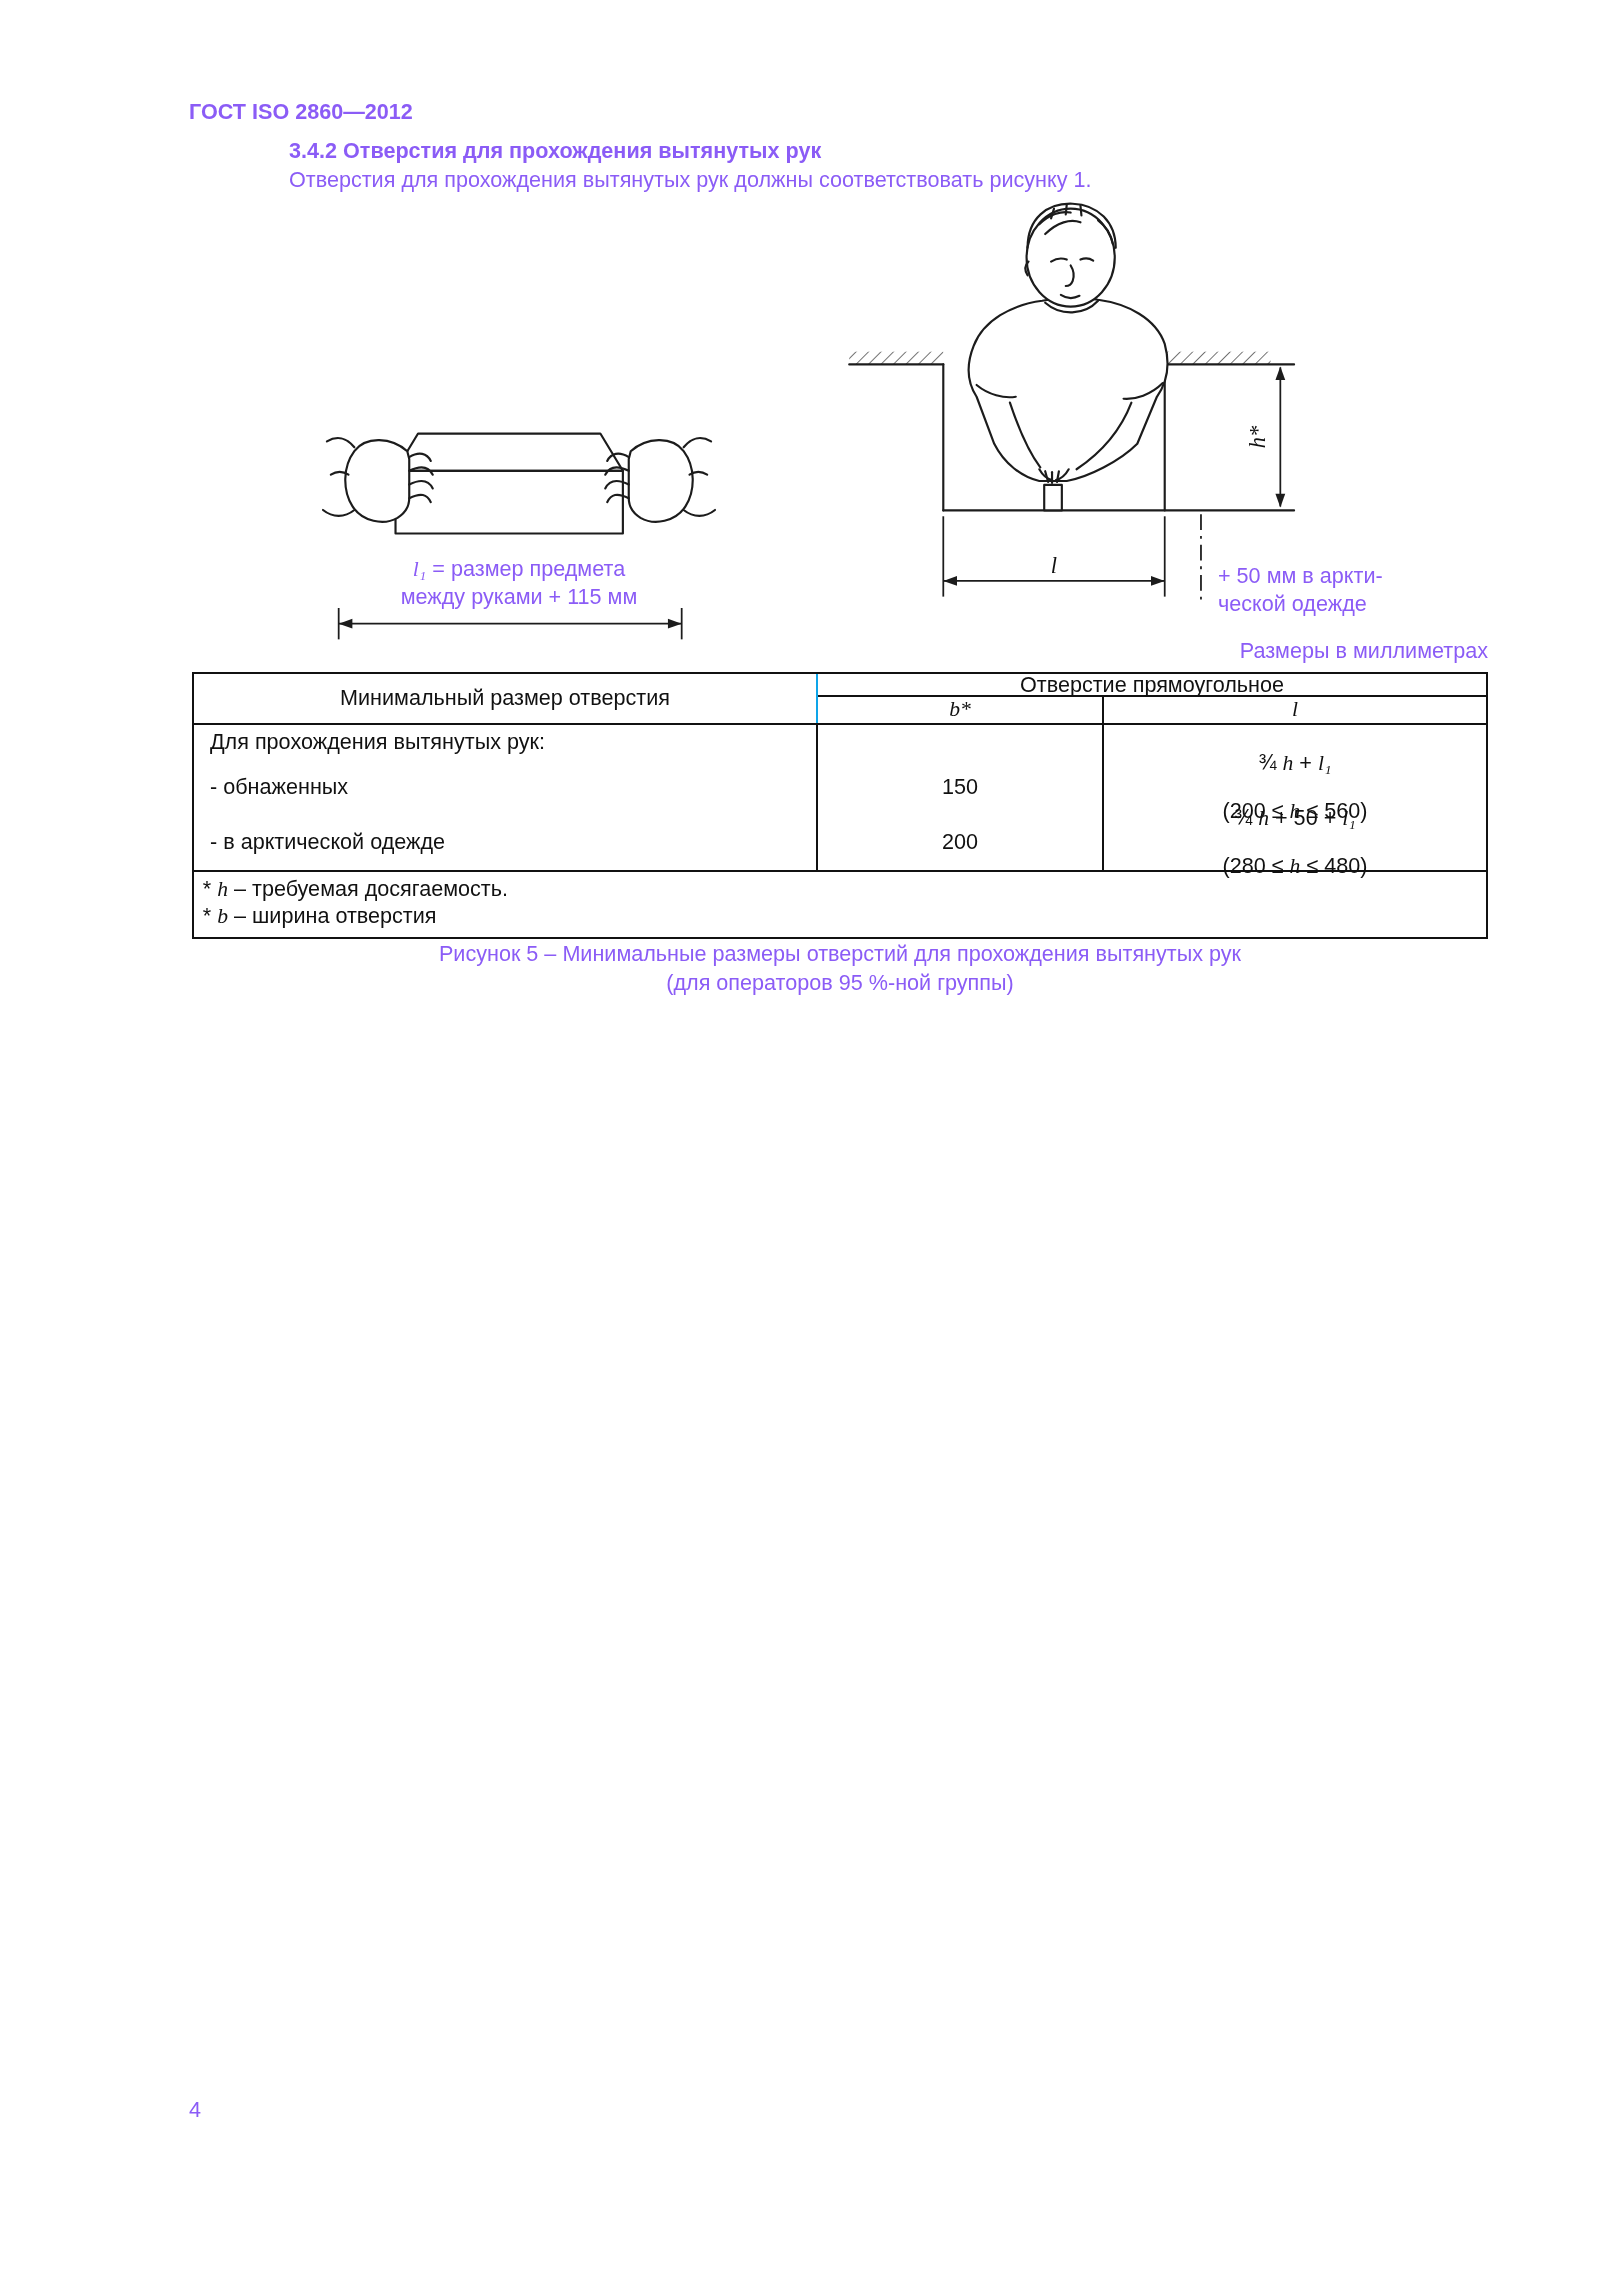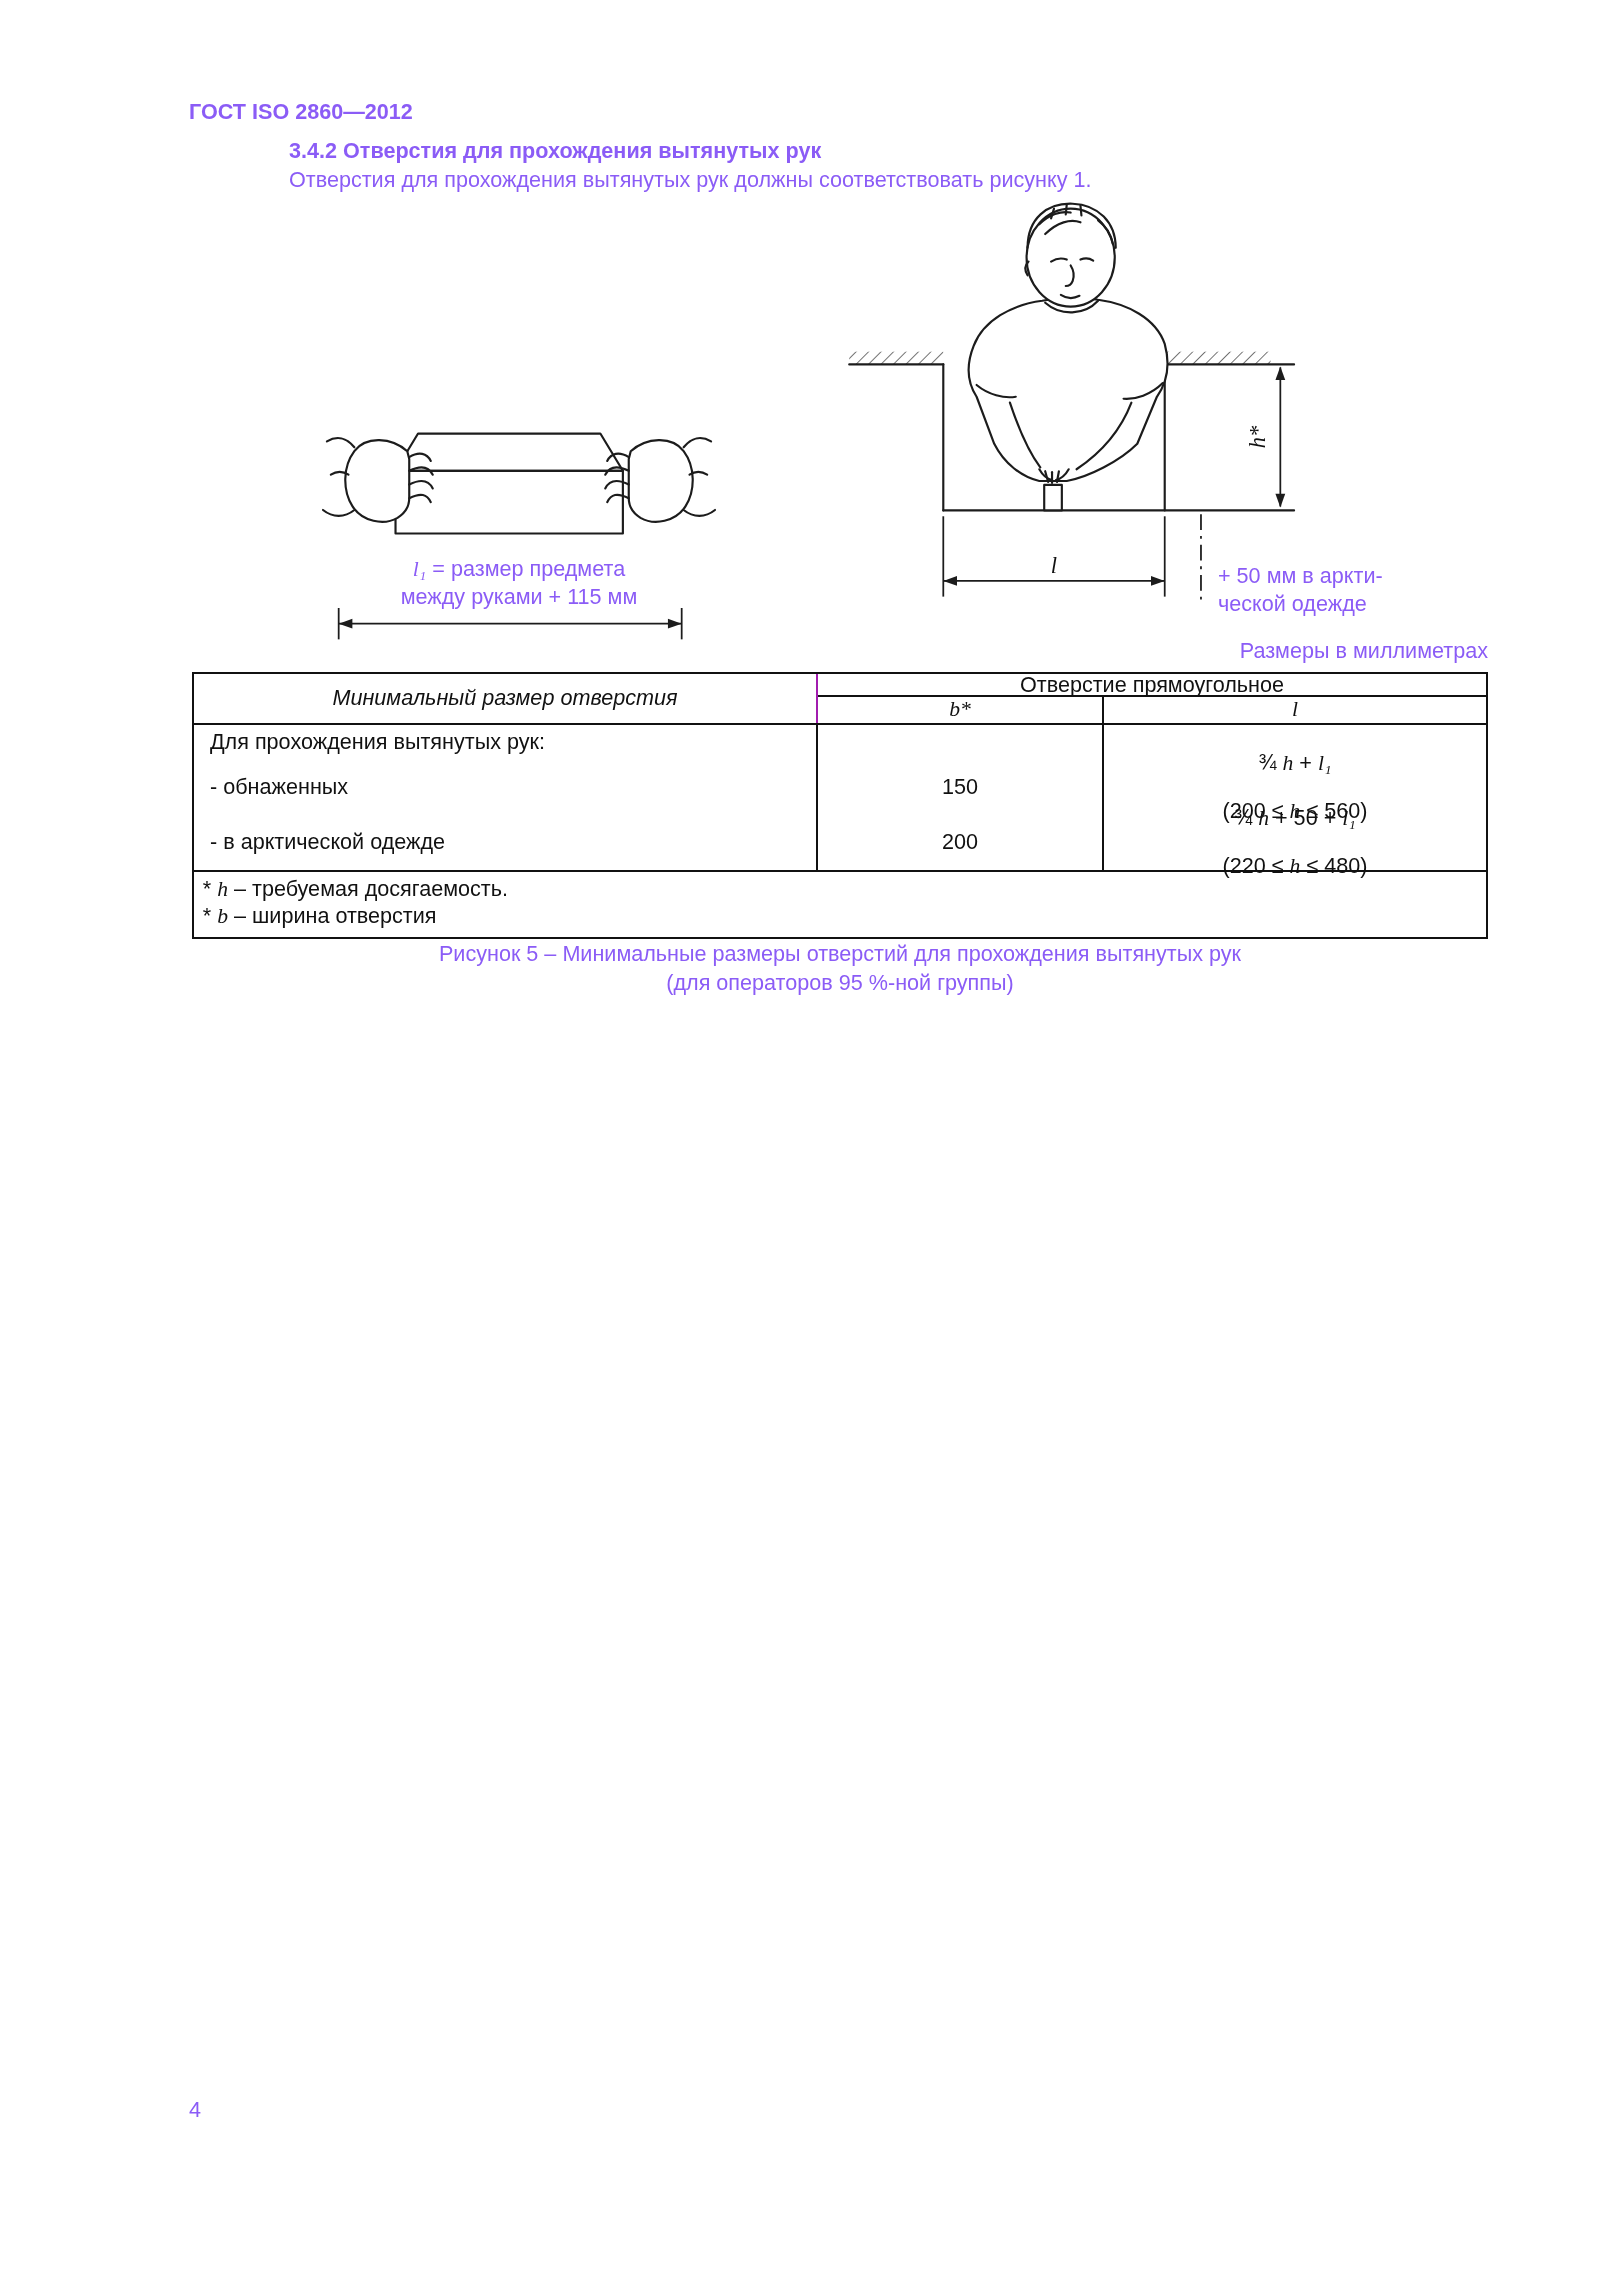--- a/index.html
+++ b/index.html
@@ -16,21 +16,21 @@
   svg { position:absolute; overflow:visible; }
   svg .ln   { stroke:#1c1c1c; stroke-width:2.2; fill:none; stroke-linecap:round; stroke-linejoin:round; }
   svg .fill { fill:#ffffff; stroke:#1c1c1c; stroke-width:2.2; stroke-linejoin:round; }
   svg .thin { stroke:#1c1c1c; stroke-width:1.8; fill:none; }
   svg .arr  { fill:#1c1c1c; stroke:none; }
   svg .svgt { font-family:"Liberation Serif", serif; font-style:italic; font-size:23px; fill:#111; }
 
   
   .tbl { position:absolute; left:192px; top:672px; width:1296px; border:2.9px solid #111; background:#fff; font-size:21.6px; color:#111; }
   .hdr { display:grid; grid-template-columns:624px 1fr; border-bottom:2px solid #111; }
-  .h-main { display:flex; align-items:center; justify-content:center; border-right:2px solid #a21caf;font-style:italic; }
+  .h-main { display:flex; align-items:center; justify-content:center; border-right:2px solid #0ea5e9; }
   .h-group { height:23px; display:flex; align-items:center; justify-content:center; border-bottom:2px solid #111; }
   .h-sub { display:grid; grid-template-columns:286px 1fr; height:25.5px; }
   .h-b, .h-l { display:flex; align-items:center; justify-content:center; }
   .h-b { border-right:2px solid #111; }
   .tbody { display:grid; grid-template-columns:624px 286px 1fr; grid-template-rows:35px 55px 55px; border-bottom:2px solid #111; }
   .cell-l { border-right:2px solid #111; padding-left:16px; display:flex; align-items:center; }
   .cell-m { border-right:2px solid #111; display:flex; align-items:center; justify-content:center; }
   .cell-r { display:flex; flex-direction:column; align-items:center; justify-content:center; line-height:25.5px;gap:21px; }
   .tfoot { padding:4.9px 8.8px 7.8px 8.8px; line-height:25.5px; }
 </style>
@@ -172,21 +172,21 @@
       <div class="cell-m">150</div>
       <div class="cell-r">
         <div><span>¾ </span><span class="var">h</span><span> + </span><span class="var">l₁</span></div>
         <div><span>(200 ≤ </span><span class="var">h</span><span> ≤ 560)</span></div>
       </div>
 
       <div class="cell-l">- в арктической одежде</div>
       <div class="cell-m">200</div>
       <div class="cell-r">
         <div><span>¾ </span><span class="var">h</span><span> + 50 + </span><span class="var">l₁</span></div>
-        <div><span>(220 ≤ </span><span class="var">h</span><span> ≤ 480)</span></div>
+        <div><span>(280 ≤ </span><span class="var">h</span><span> ≤ 480)</span></div>
       </div>
     </div>
 
     <div class="tfoot">
       <div><span>* </span><span class="var">h</span><span> – требуемая досягаемость.</span></div>
       <div><span>* </span><span class="var">b</span><span> – ширина отверстия</span></div>
     </div>
   </div>
 
   <div class="abs t ctr" style="left:192px; top:939px; width:1296px; line-height:29px;">

